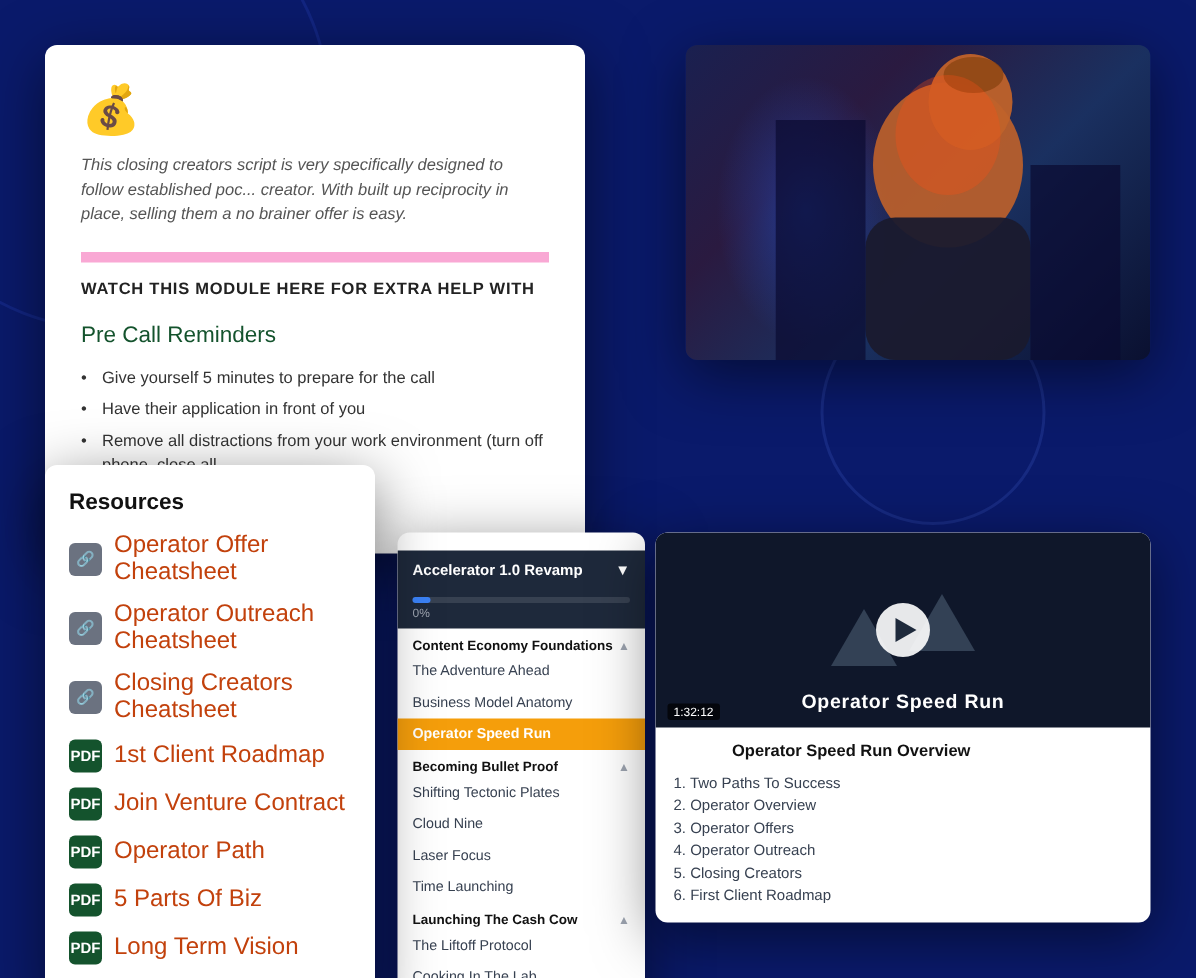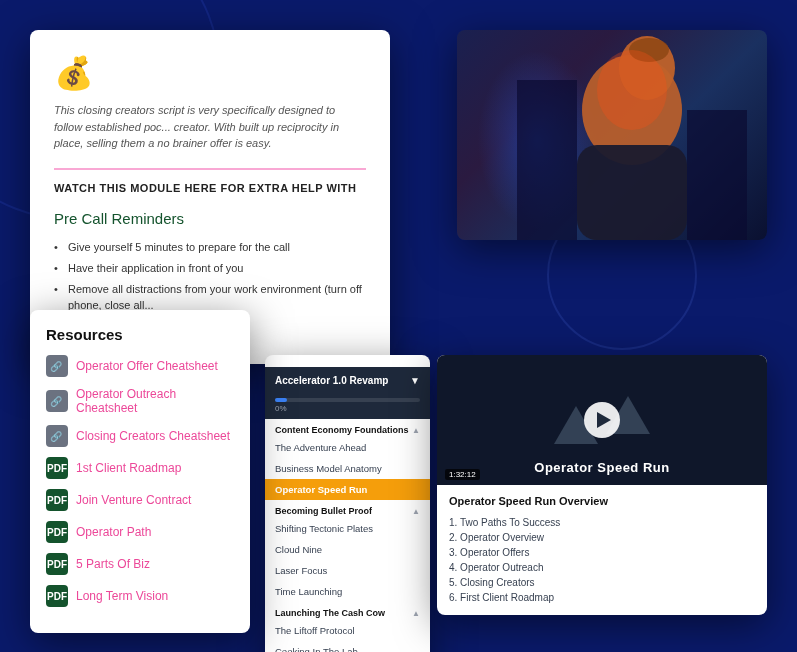--- a/index.html
+++ b/index.html
@@ -63,21 +63,21 @@
       color: #555;
       font-style: italic;
       margin-bottom: 16px;
       line-height: 1.5;
     }
     .doc-card .watch-note {
       font-size: 11px;
       font-weight: 700;
       color: #222;
       letter-spacing: 0.5px;
-      border-top: 2px solid #f9a8d4;
+      border-top: 7px solid #f9a8d4;
       padding-top: 12px;
       margin-bottom: 16px;
     }
     .doc-card .pre-call-title {
       font-size: 15px;
       font-weight: 400;
       color: #14532d;
       margin-bottom: 10px;
     }
     .doc-card ul {
@@ -169,22 +169,22 @@
       color: #fff;
       flex-shrink: 0;
     }
     .icon-link {
       background: #6b7280;
     }
     .icon-pdf {
       background: #14532d;
     }
     .resource-label {
-      font-size: 12px;
-      color: #ec4899;
+      font-size: 16px;
+      color: #c2410c;
       font-weight: 500;
     }
 
     
     .course-nav {
       position: absolute;
       top: 355px;
       left: 265px;
       width: 165px;
       background: #fff;
@@ -327,20 +327,21 @@
       border-radius: 2px;
     }
     .video-info {
       padding: 10px 12px;
     }
     .video-info-title {
       font-size: 11px;
       font-weight: 700;
       color: #111;
       margin-bottom: 8px;
+      margin-left: 39px;
     }
     .video-overview-item {
       font-size: 10px;
       color: #374151;
       padding: 2px 0;
     }
   </style>
 </head>
 <body>
 

